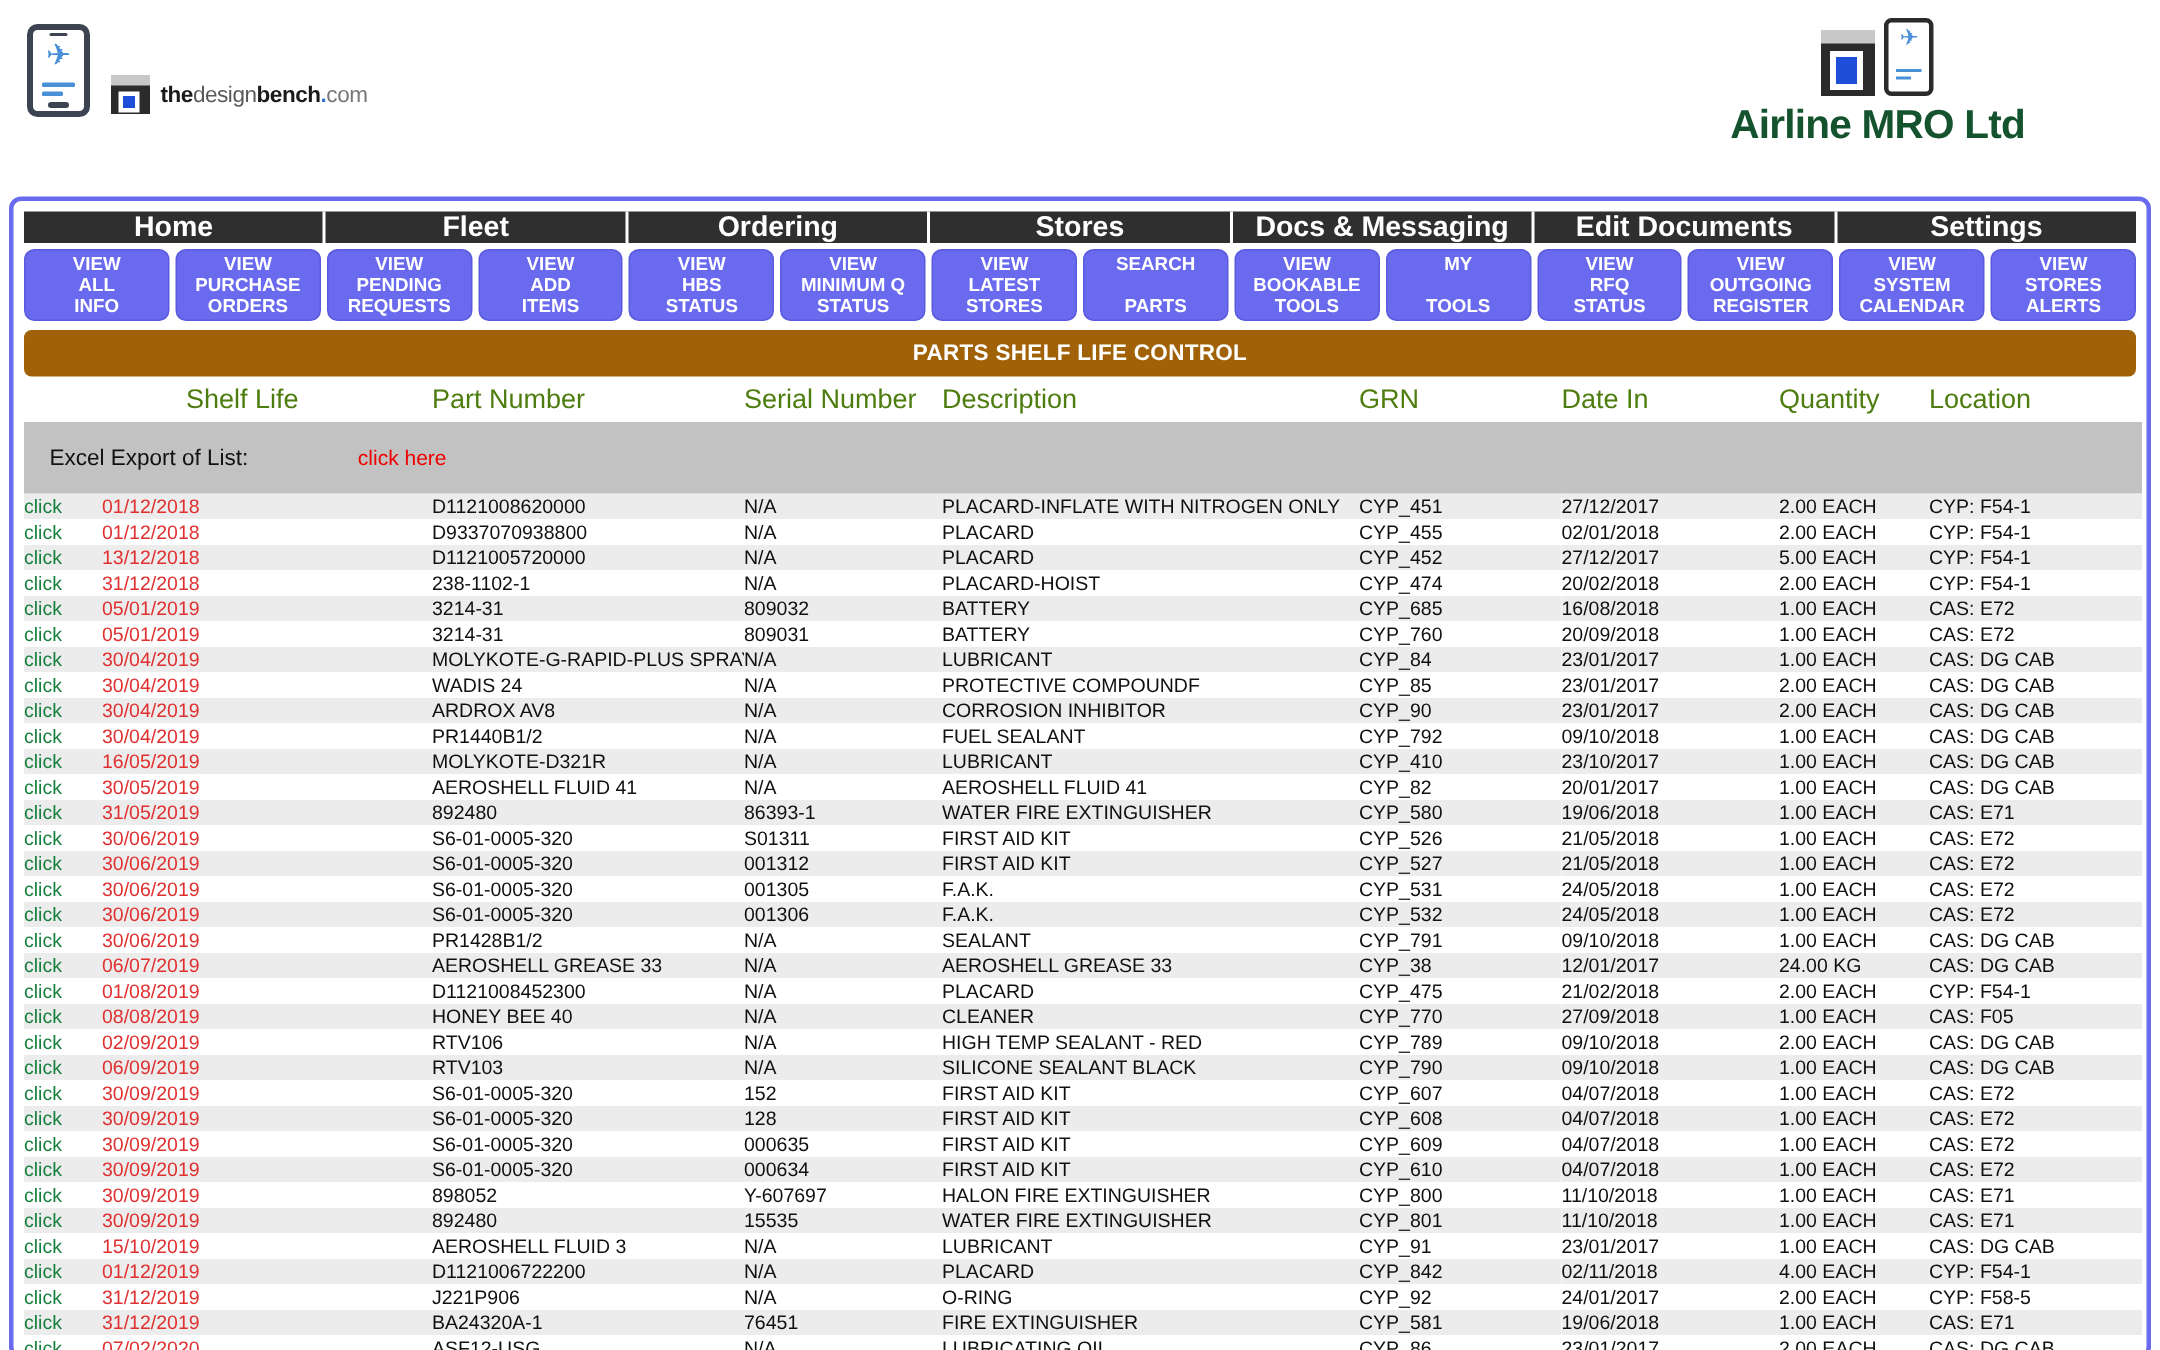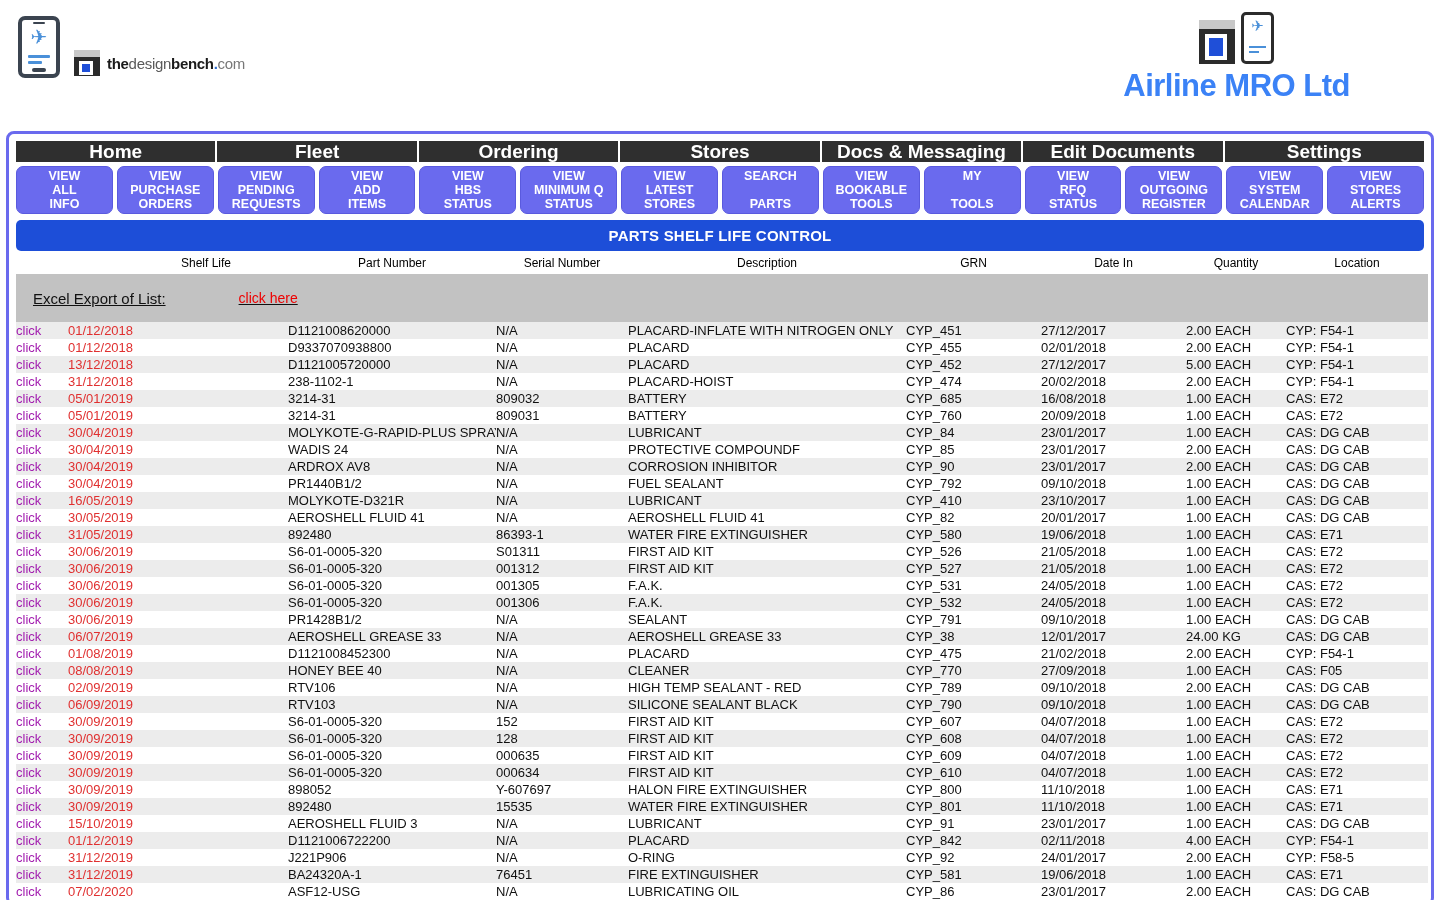--- a/index.html
+++ b/index.html
@@ -141,22 +141,22 @@
     width: 33px; height: 52px;
     border: 3px solid #2b2b2b;
     border-radius: 5px;
     background: #fff;
     position: relative;
   }
   .mro-ph .pl { position: absolute; top: 3px; left: 50%; transform: translateX(-50%); font-size: 15px; color: #4a90d9; line-height: 15px;}
   .mro-ph .b1 { position: absolute; left: 5px; bottom: 13px; width: 17px; height: 2.5px; background: #4a90d9;}
   .mro-ph .b2 { position: absolute; left: 5px; bottom: 8px; width: 10px; height: 2.5px; background: #4a90d9;}
   .mro-name {
-    font-size: 31px; font-weight: bold;
-    color: #3b82f6; margin-top: 4px;
+    font-size: 27px; font-weight: bold;
+    color: #14532d; margin-top: 4px;
     letter-spacing: -0.5px;
     white-space: nowrap;
   }
 
   
   .frame {
     position: absolute;
     left: 6px; top: 131px;
     width: 1428px; height: 775px;
     border: 3px solid #6a6aee;
@@ -210,55 +210,54 @@
     white-space: nowrap;
     overflow: hidden;
     padding: 0 1px;
   }
   .navbtn span { display: block; min-height: 14px; }
 
   
   .pagetitle {
     margin-top: 6px;
     height: 31px;
-    background: #1d4ed8;
+    background: #a16207;
     border-radius: 5px;
     color: #ffffff;
     font-size: 15px;
     font-weight: bold;
     text-align: center;
     line-height: 31px;
     letter-spacing: 0.2px;
   }
 
   
   table.grid {
     width: 100%;
     border-collapse: collapse;
     table-layout: fixed;
     margin-top: 3px;
     font-size: 13px;
     color: #101010;
   }
   table.grid th {
     font-weight: normal;
-    font-size: 12px;
-    text-align: center;
+    font-size: 18px;
+    text-align: left;
     padding: 2px 0 4px 0;
     background: #ffffff;
-    color: #000000;
+    color: #4d7c0f;
     white-space: nowrap;
   }
   table.grid th.c-shelf { padding-left: 56px; }
   .exportrow td {
     background: #c2c2c2;
     height: 48px;
     vertical-align: middle;
     padding: 0;
-    text-decoration: underline;
   }
   .export-inner {
     display: flex;
     align-items: center;
     padding-left: 17px;
     font-size: 15px;
     color: #111111;
   }
   .export-link {
     color: #ee0000;
@@ -269,21 +268,21 @@
   table.grid td {
     padding: 1px 0;
     vertical-align: middle;
     white-space: nowrap;
     overflow: hidden;
   }
   tr.datarow { height: 16px; }
   tr.datarow.odd td { background: #ececec; }
   tr.datarow.even td { background: #ffffff; }
   td.click {
-    color: #a21caf;
+    color: #15803d;
     padding-left: 16px;
     cursor: pointer;
   }
   td.shelf { color: #e03030; }
   td.wrap { white-space: normal; }
   .qty { padding-right: 8px; text-align: left; }
 
   
   col.w-click { width: 52px; }
   col.w-shelf { width: 220px; }

